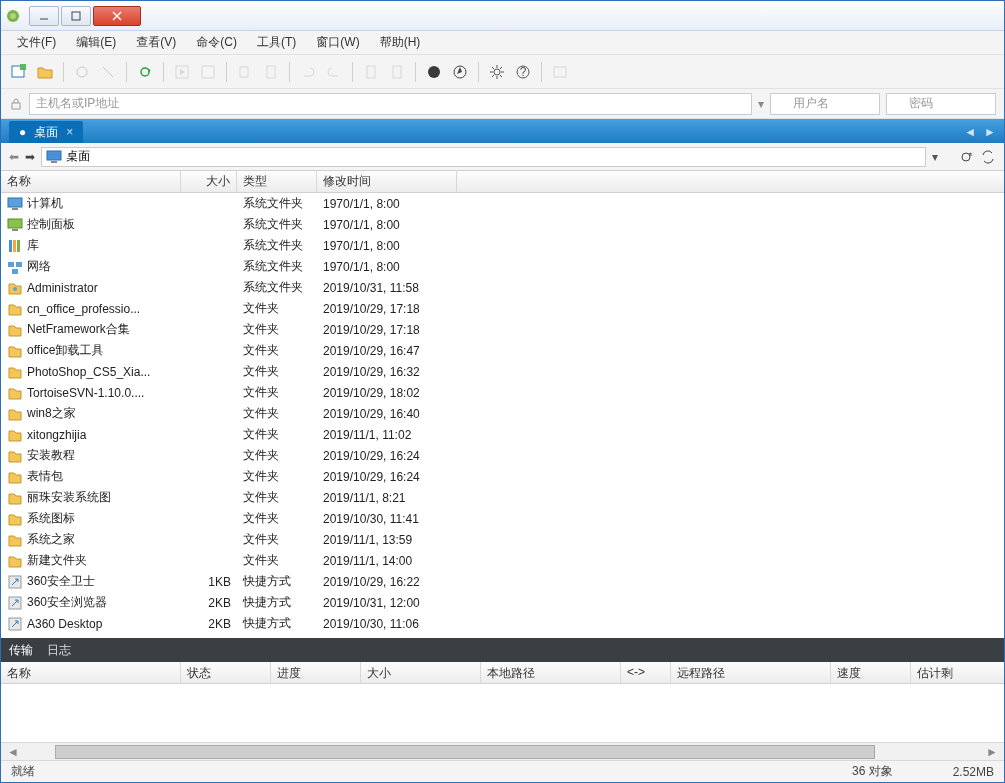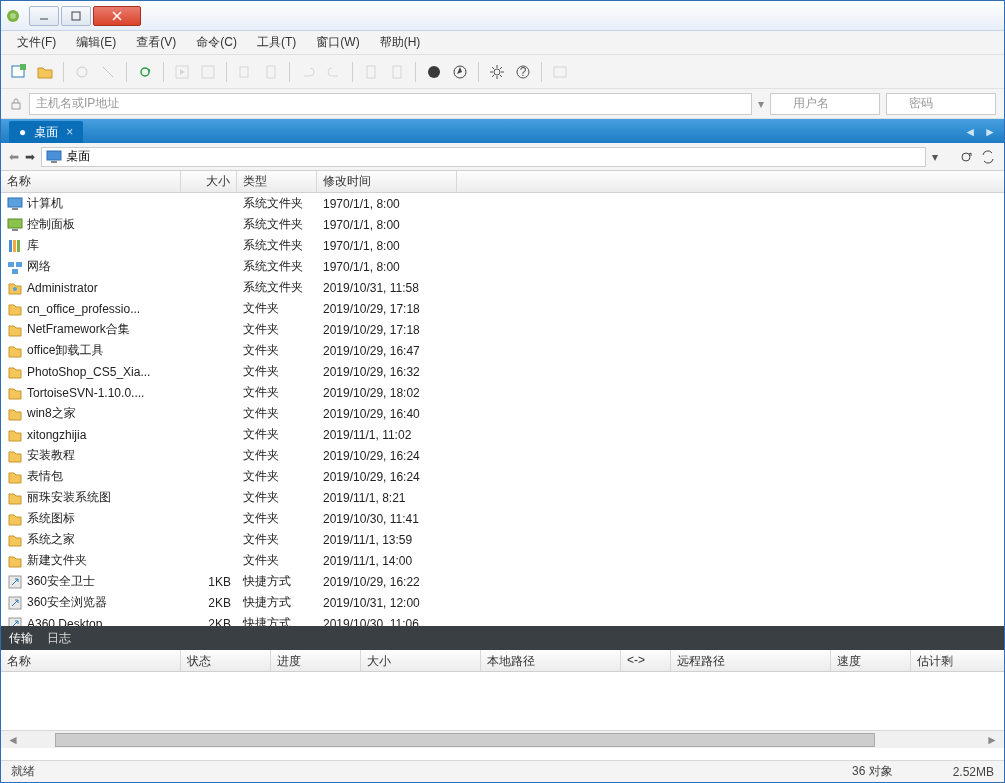--- a/index.html
+++ b/index.html
@@ -41,21 +41,21 @@
 .cell.type{width:80px;}
 .cell.mod{width:140px;}
 .ficon{width:16px;height:16px;flex-shrink:0;}
 .bottom-tabs{height:22px;background:#3a3f44;display:flex;align-items:center;padding:12px 8px;gap:14px;color:#ddd;}
 .bt-tab{color:#fff;}
 .transfer-cols{height:22px;background:linear-gradient(#fdfdfd,#ececec);display:flex;border-bottom:1px solid #d0d0d0;}
 .tcol{border-right:1px solid #d8d8d8;padding:3px 6px;color:#333;}
 .transfer-body{height:58px;background:#fff;}
 .hscroll{height:18px;background:#f0f0f0;border-top:1px solid #d8d8d8;display:flex;align-items:center;}
 .hscroll .thumb{height:14px;background:#cdcdcd;border:1px solid #aaa;margin-left:30px;width:820px;}
-.statusbar{height:22px;background:#f4f4f4;border-top:1px solid #d8d8d8;display:flex;align-items:center;padding:0 10px;color:#444;margin-top:12px;}
+.statusbar{height:22px;background:#f4f4f4;border-top:1px solid #d8d8d8;display:flex;align-items:center;padding:0 10px;color:#444;}
 .statusbar .sp{flex:1;}
 svg{display:block;}
 </style>
 </head>
 <body>
 
 <div class="window">
 
   <div class="titlebar">
     <span class="app-icon">

